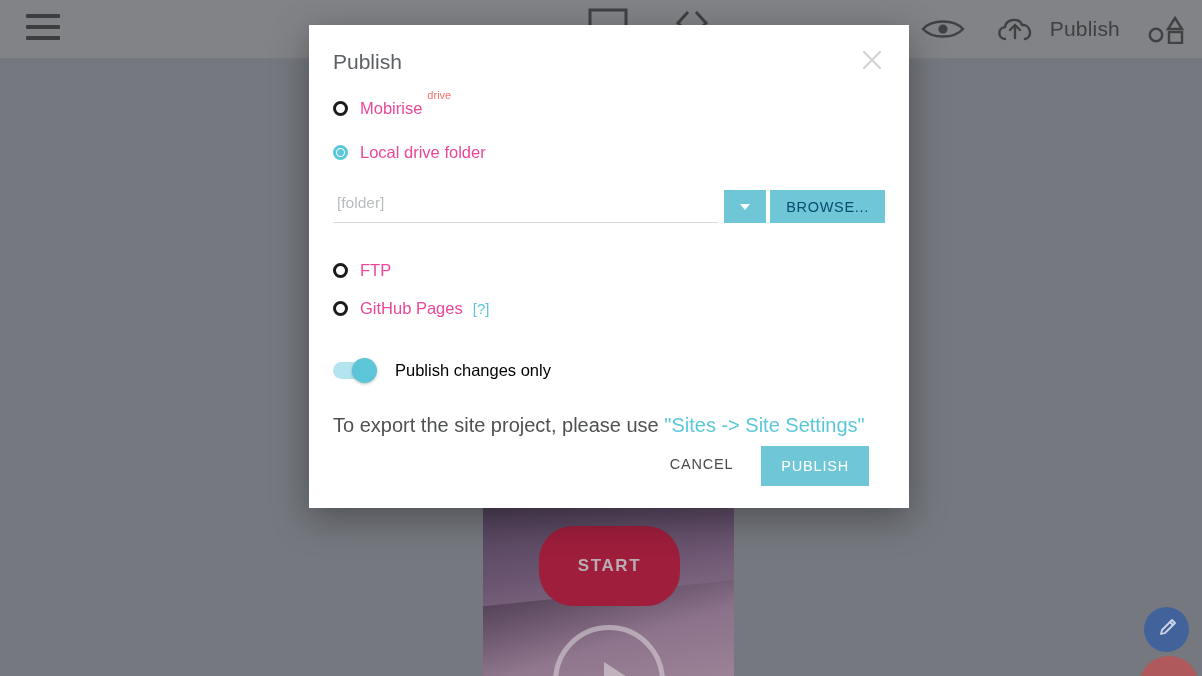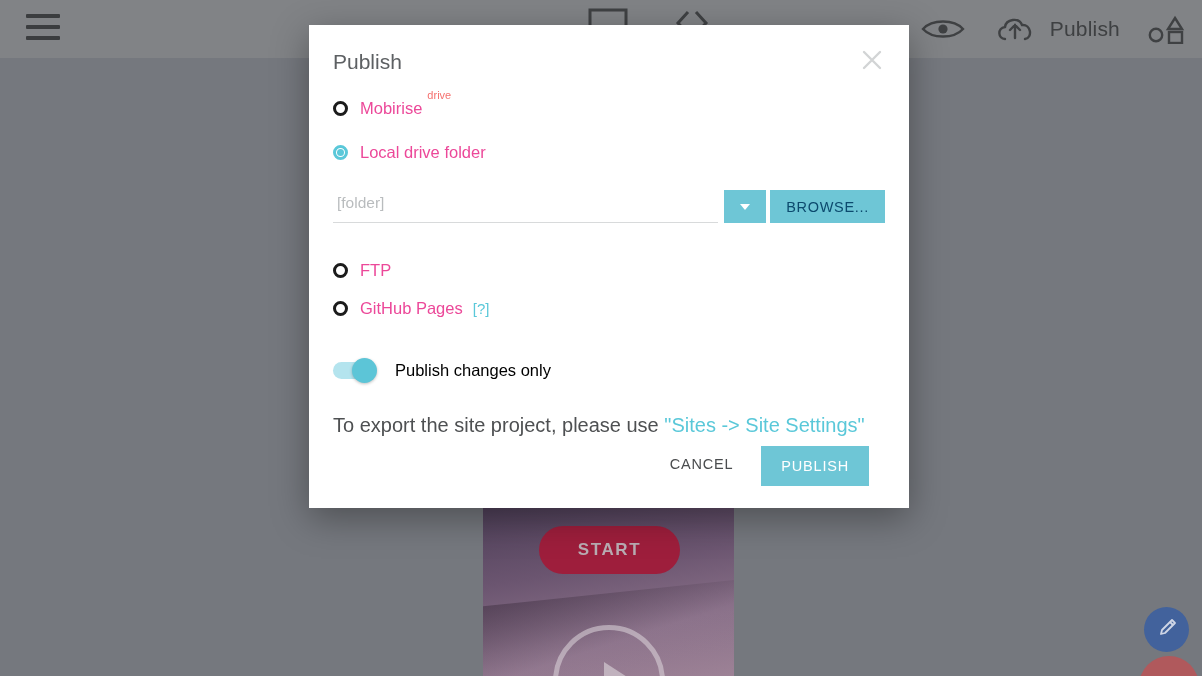--- a/index.html
+++ b/index.html
@@ -36,21 +36,21 @@
     position: absolute; left: 483px; top: 447px; width: 251px; height: 171px;
     background: linear-gradient(170deg, #4e3f58 0%, #6b5570 38%, #8a7189 70%, #9d8296 100%);
     overflow: hidden;
   }
   .hero-ridge {
     position: absolute; left: -20px; top: 88px; width: 300px; height: 120px;
     background: linear-gradient(168deg, rgba(60,45,62,.55) 0%, rgba(150,125,150,.15) 45%, rgba(170,145,165,0) 80%);
     transform: rotate(-6deg);
   }
   .start-btn {
-    position: absolute; left: 56px; top: 21px; width: 141px; height: 48px;
+    position: absolute; left: 56px; top: 21px; width: 141px; height: 80px;
     background: #9e1e3c; border-radius: 34px;
     display: flex; align-items: center; justify-content: center;
     color: #b9adb3; font-size: 17px; font-weight: bold; letter-spacing: 1.6px;
   }
   .play-ring {
     position: absolute; left: 70px; top: 120px; width: 112px; height: 112px;
     border: 5px solid rgba(222,215,220,.55); border-radius: 50%;
   }
   .play-tri {
     position: absolute; left: 46px; top: 32px; width: 0; height: 0;

